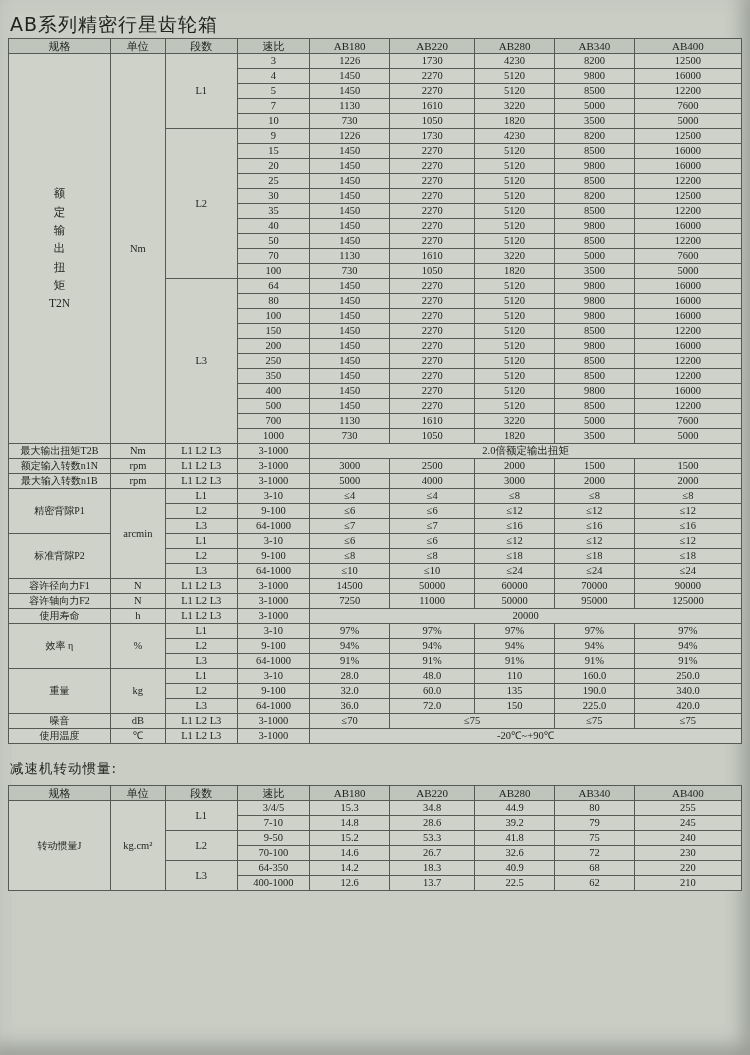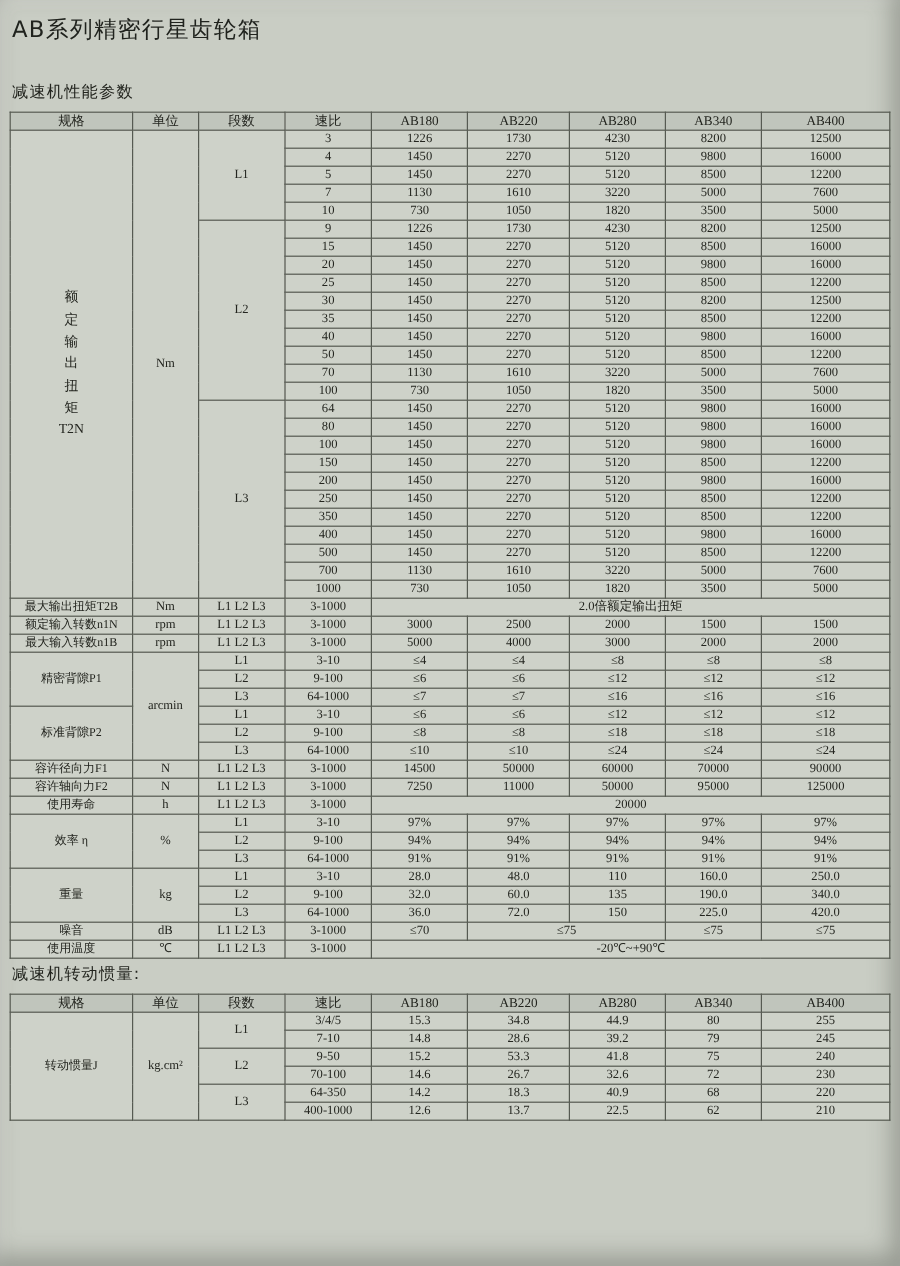--- a/index.html
+++ b/index.html
@@ -13,21 +13,21 @@
   }
   .page { padding: 10px 8px 0 8px; }
   .title {
     font-size: 19px; font-weight: 400; letter-spacing: 1px;
     margin: 2px 0 0 2px; color: #20231e;
   }
   .section {
     font-size: 13.5px; letter-spacing: 1px; color: #23251f;
     margin: 30px 0 7px 2px;
   }
-  .section.second { margin-top: 4px; }
+  .section.second { margin-top: 16px; }
   table {
     border-collapse: collapse; width: 734px; table-layout: fixed;
     font-size: 10.5px;
     font-family: Liberation Serif, serif;
   }
   th, td {
     border: 1px solid #565a52; text-align: center; vertical-align: middle;
     padding: 0 1px; height: 15px; line-height: 14px;
     overflow: hidden; white-space: nowrap;
     background: #ced2c9; font-weight: 400; color: #23251f;
@@ -36,21 +36,20 @@
   td.spec { font-size: 10px; }
   td.vert { white-space: pre-line; line-height: 1.6; font-size: 11.5px; }
 </style>
 </head>
 <body>
 
 <div class="page">
 
   <h1 class="title">AB系列精密行星齿轮箱</h1>
 
-  <div class="section">减速机性能参数</div>
 
   <table>
     <colgroup>
       <col style="width:13.9%">
         <col style="width:7.5%">
         <col style="width:9.8%">
       <col style="width:9.9%">
         <col style="width:10.9%">
         <col style="width:11.6%">
       <col style="width:10.9%">

